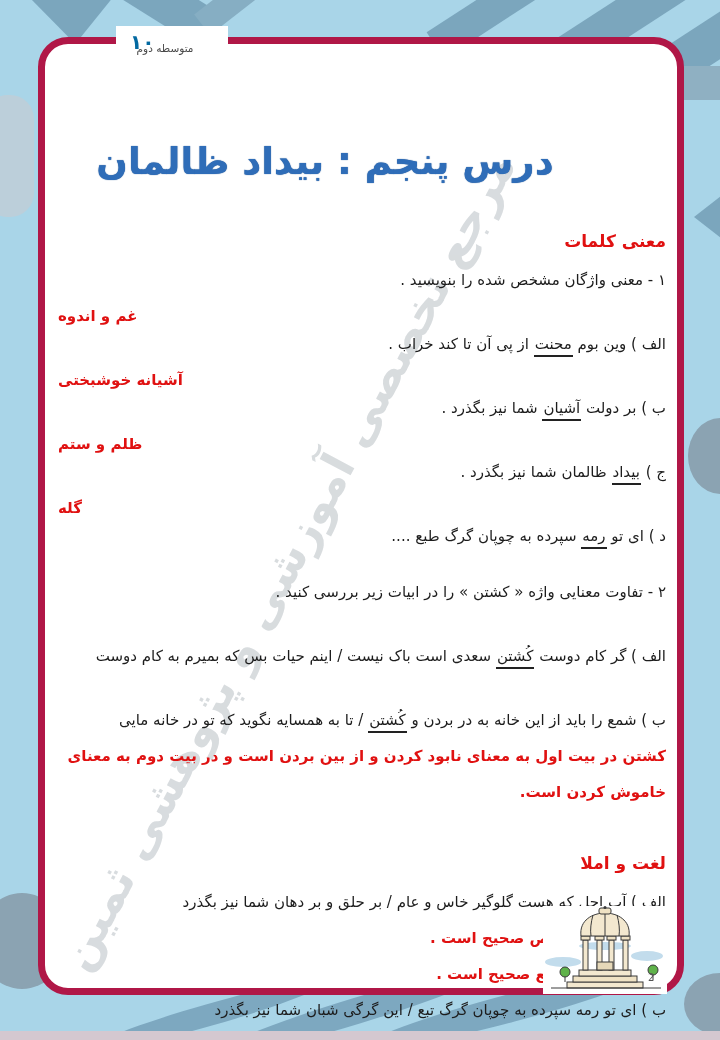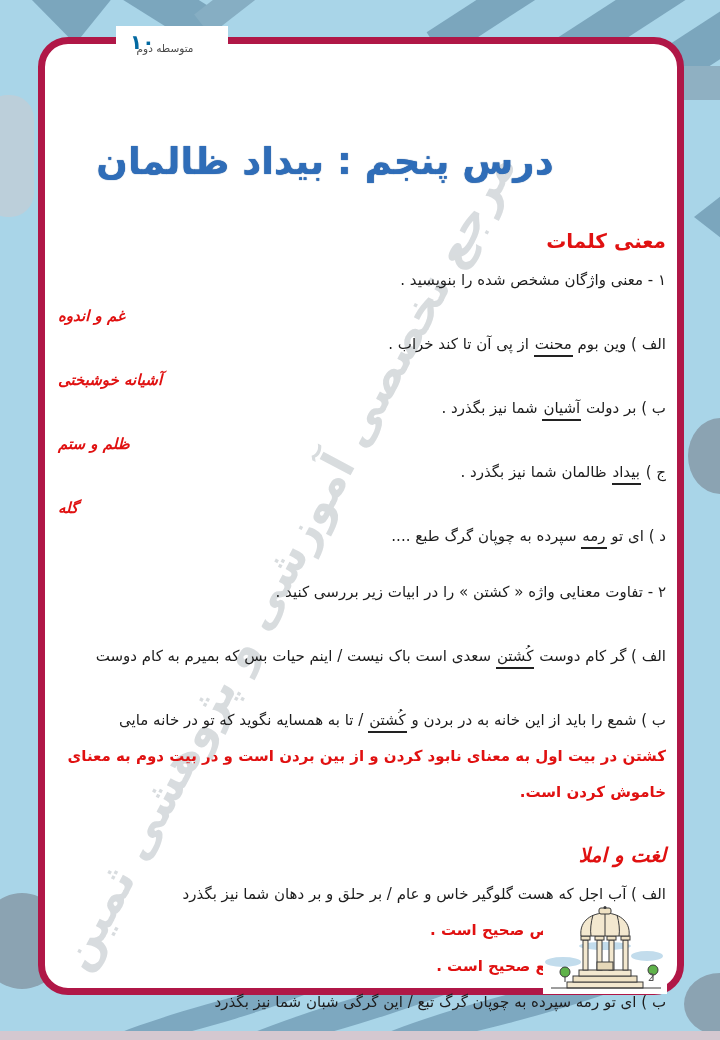--- a/index.html
+++ b/index.html
@@ -58,28 +58,28 @@
     font-size:37px;font-weight:bold;color:#2f6db8;
     text-shadow:0 0 1px #1d4f8c;
   }
 
   
   .content{
     position:absolute;left:58px;right:54px;top:228px;z-index:2;
     direction:rtl;text-align:right;
     font-size:15px;color:#1d1d1d;
   }
-  .sec-heading{font-size:20px;font-weight:bold;color:#e01111;line-height:26px;margin:0 0 8px 0;}
-  .sec-heading.second{margin-top:32px;font-style:italic;}
+  .sec-heading{font-size:17px;font-weight:bold;color:#e01111;line-height:26px;margin:0 0 8px 0;}
+  .sec-heading.second{margin-top:40px;}
   .line{line-height:36px;min-height:36px;position:relative;}
   .gap-top{margin-top:20px;}
   .uline{display:inline-block;border-bottom:2px solid #222;padding:0 1px 1px 1px;line-height:20px;margin-top:36px;}
   .red{color:#e01111;font-weight:bold;}
   .vocab-answer{position:absolute;left:0;top:0;width:288px;text-align:left;direction:rtl;}
-  .vocab-answer span{display:inline-block;font-style:italic;}
+  .vocab-answer span{display:inline-block;}
   .correction{padding-right:100px;}
   .q2-answer{line-height:36px;}
 
   
   .pavilion-box{position:absolute;left:543px;top:906px;width:124px;height:88px;background:#fff;z-index:4;}
   .page-number{position:absolute;left:648px;top:972px;z-index:5;font-size:10px;color:#555;}
 </style>
 </head>
 <body>
 

